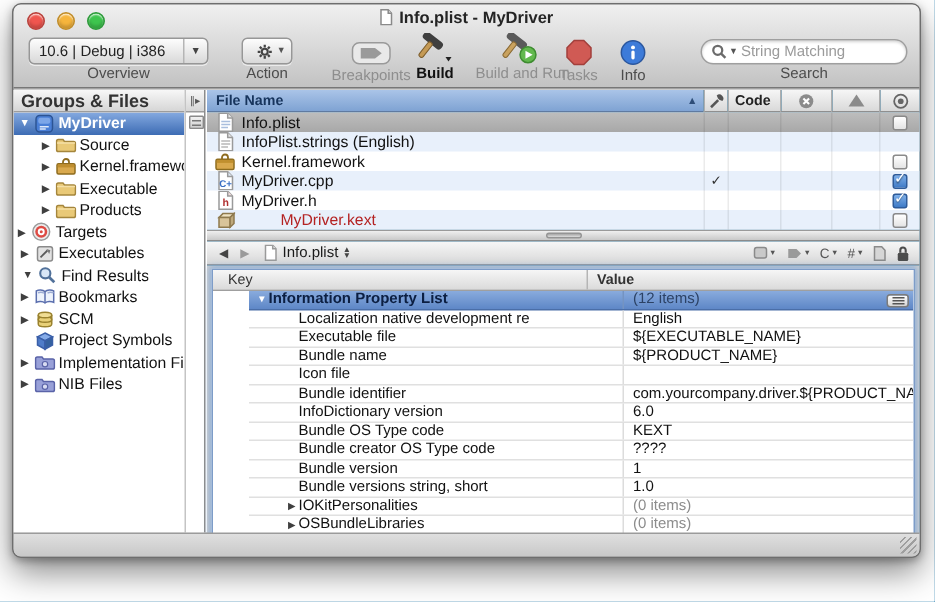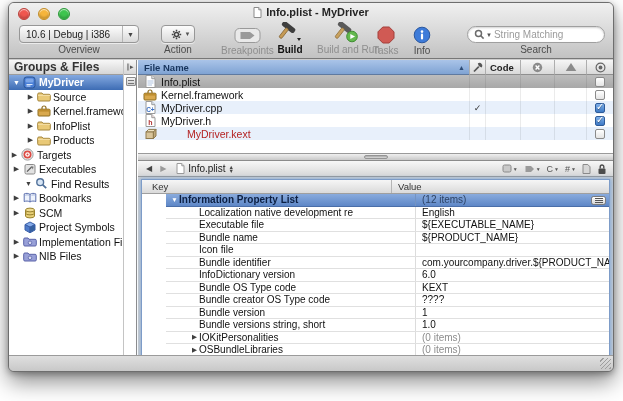--- a/index.html
+++ b/index.html
@@ -95,21 +95,21 @@
   #nav-right{margin-left:auto;display:flex;align-items:center;gap:2px;}
   .nava{display:flex;align-items:center;font-size:9px;color:#555;padding:0 2px;}
   .nava .mini-arr{font-size:5px;}
   
   #editor-wrap{flex:1;padding:2px 3px 3px 3px;background:#cfcfcf;}
   #plist{position:relative;width:100%;height:100%;background:#fff;border:1px solid #7d9cc8;
     box-shadow:0 0 4px 1.5px rgba(110,160,220,.65);display:flex;flex-direction:column;overflow:hidden;}
   #plist-header{flex:0 0 14px;display:flex;background:linear-gradient(#f6f6f6,#dadada);border-bottom:1px solid #9f9f9f;
     font-size:9.5px;color:#333;}
   #plist-header .kh{flex:0 0 250px;border-right:1px solid #b5b5b5;display:flex;align-items:center;padding-left:10px;}
-  #plist-header .vh{flex:1;display:flex;align-items:center;padding-left:6px;}
+  #plist-header .vh{flex:1;display:flex;align-items:center;padding-left:6px;font-weight:bold;}
   #plist-rows{flex:1;overflow:hidden;}
   .prow{height:12.5px;display:flex;font-size:10px;color:#111;border-bottom:1px solid #e0e0e0;position:relative;margin-left:24px;}
   .prow .pk{flex:0 0 250px;border-right:1px solid #dcdcdc;display:flex;align-items:center;overflow:hidden;white-space:nowrap;}
   .prow .pv{flex:1;display:flex;align-items:center;padding-left:6px;overflow:hidden;white-space:nowrap;}
   .prow .pdisc{width:9px;text-align:center;font-size:6.5px;color:#3f3f3f;flex:0 0 9px;}
   .prow.sel{background:linear-gradient(#89abdd,#5e87c7);border-bottom-color:#4a6ea8;color:#0c1f42;font-weight:700;}
   .prow.sel .pk{border-right-color:#7493c2;}
   .prow.sel .pdisc{color:#fff;}
   .prow.sel .pv{color:#2c4265;font-weight:400;}
   .prow .pv.muted{color:#8c8c8c;}
@@ -276,21 +276,21 @@
             <span class="slbl">Kernel.framework</span>
           </div>
           <div class="srow" style="padding-left: 16px;">
             <span class="disc">▶</span>
             <span class="sicon">
               <svg width="14" height="11">
                 <path d="M.7 3.2 Q.7 2 1.9 2 H5 L6 3.3 H12.1 Q13.3 3.3 13.3 4.5 V8.8 Q13.3 10 12.1 10 H1.9 Q.7 10 .7 8.8 Z" fill="#e9c977" stroke="#a5863c"></path>
                 <path d="M1 4.4 H13" stroke="#f4dfa6" stroke-width="1"></path>
               </svg>
             </span>
-            <span class="slbl">InfoPlist</span>
+            <span class="slbl">Executable</span>
           </div>
           <div class="srow" style="padding-left: 16px;">
             <span class="disc">▶</span>
             <span class="sicon">
               <svg width="14" height="11">
                 <path d="M.7 3.2 Q.7 2 1.9 2 H5 L6 3.3 H12.1 Q13.3 3.3 13.3 4.5 V8.8 Q13.3 10 12.1 10 H1.9 Q.7 10 .7 8.8 Z" fill="#e9c977" stroke="#a5863c"></path>
                 <path d="M1 4.4 H13" stroke="#f4dfa6" stroke-width="1"></path>
               </svg>
             </span>
             <span class="slbl">Products</span>
@@ -311,21 +311,21 @@
             <span class="disc">▶</span>
             <span class="sicon">
               <svg width="12" height="12">
                 <rect x="1" y="1.5" width="10" height="9.5" rx="1.5" fill="#e2e2e2" stroke="#8a8a8a"></rect>
                 <path d="M3 8.6 L7.6 4" stroke="#5a5a5a" stroke-width="1.2"></path>
                 <path d="M7 3 l2.6 .8 -.8 2.6 z" fill="#777"></path>
               </svg>
             </span>
             <span class="slbl">Executables</span>
           </div>
-          <div class="srow" style="padding-left: 14px;">
+          <div class="srow" style="padding-left: 4px;">
             <span class="disc">▼</span>
             <span class="sicon">
               <svg width="13" height="13">
                 <circle cx="5.2" cy="5.2" r="3.4" fill="#d8e6f6" stroke="#51719a" stroke-width="1.4"></circle>
                 <line x1="7.8" y1="7.8" x2="11.2" y2="11.2" stroke="#51719a" stroke-width="1.8"></line>
               </svg>
             </span>
             <span class="slbl">Find Results</span>
           </div>
           <div class="srow" style="padding-left: 2px;">
@@ -434,20 +434,37 @@
               <span style="color: rgb(17, 17, 17);">Info.plist</span>
             </div>
             <div class="fc wrench"></div>
             <div class="fc code"></div>
             <div class="fc err"></div>
             <div class="fc warn"></div>
             <div class="fc target">
               <div class="cb"></div>
             </div>
           </div>
+          <div class="frow stripe">
+            <div class="fc name">
+              <span class="ficon">
+                <svg width="11" height="13">
+                  <path d="M1 .5 H6.8 L10 3.7 V12.5 H1 Z" fill="#fff" stroke="#9a9a9a"></path>
+                  <path d="M6.8 .5 V3.7 H10" fill="#e6e6e6" stroke="#9a9a9a"></path>
+                  <path d="M2.5 6 h6 M2.5 8 h6 M2.5 10 h4.5" stroke="#b9b9b9" stroke-width=".9"></path>
+                </svg>
+              </span>
+              <span style="color: rgb(17, 17, 17);">InfoPlist.strings (English)</span>
+            </div>
+            <div class="fc wrench"></div>
+            <div class="fc code"></div>
+            <div class="fc err"></div>
+            <div class="fc warn"></div>
+            <div class="fc target"></div>
+          </div>
           <div class="frow">
             <div class="fc name">
               <span class="ficon">
                 <svg width="14" height="12">
                   <path d="M5 4.5 V3 a2 2 0 0 1 4 0 V4.5" fill="none" stroke="#8e6c1f" stroke-width="1.2"></path>
                   <rect x="1" y="4.2" width="12" height="6.8" rx="1" fill="#d9a94e" stroke="#8e6c1f"></rect>
                   <rect x="1.5" y="4.6" width="11" height="2" fill="#c08f2f"></rect>
                 </svg>
               </span>
               <span style="color: rgb(17, 17, 17);">Kernel.framework</span>

